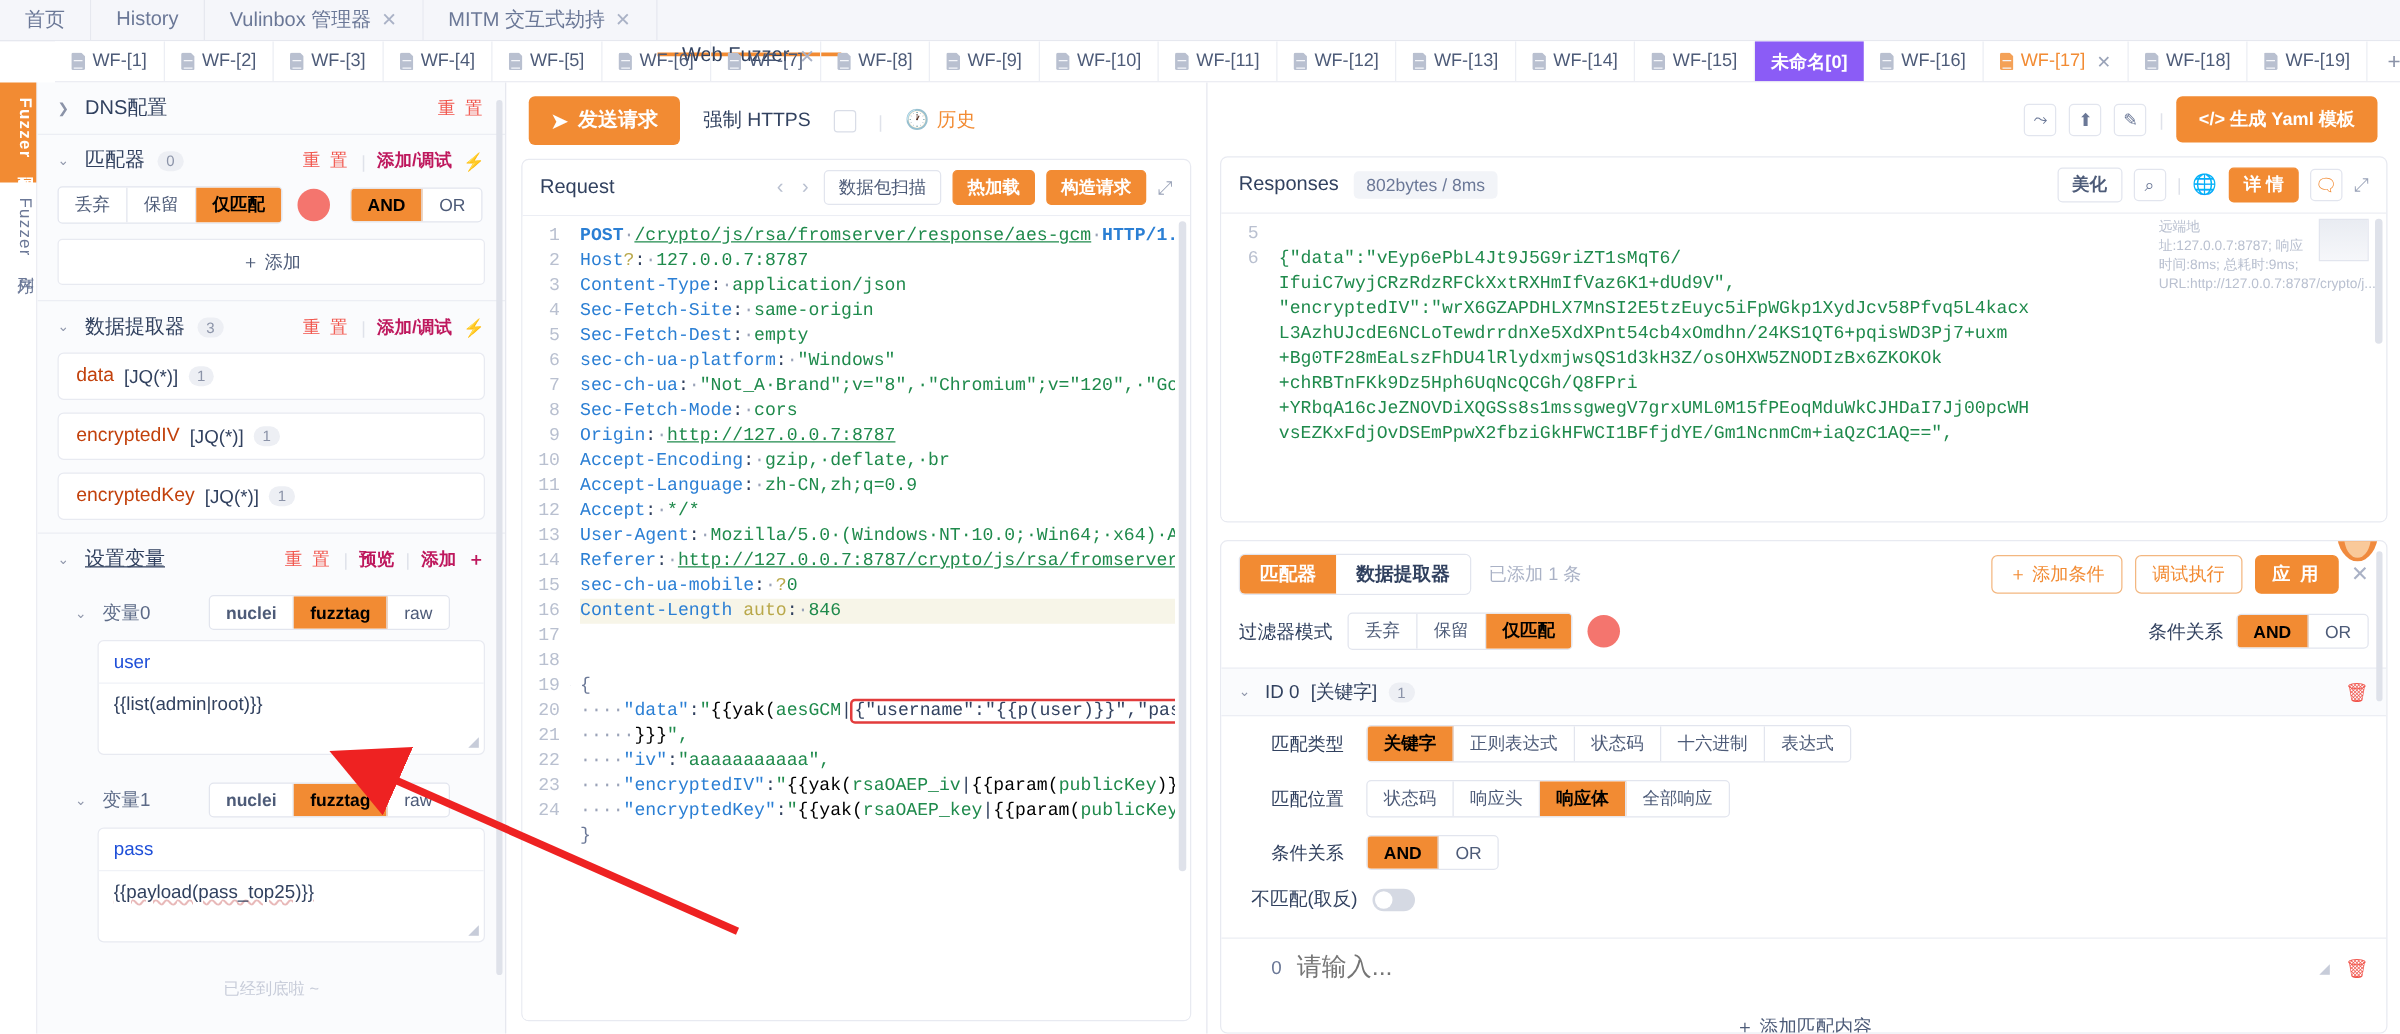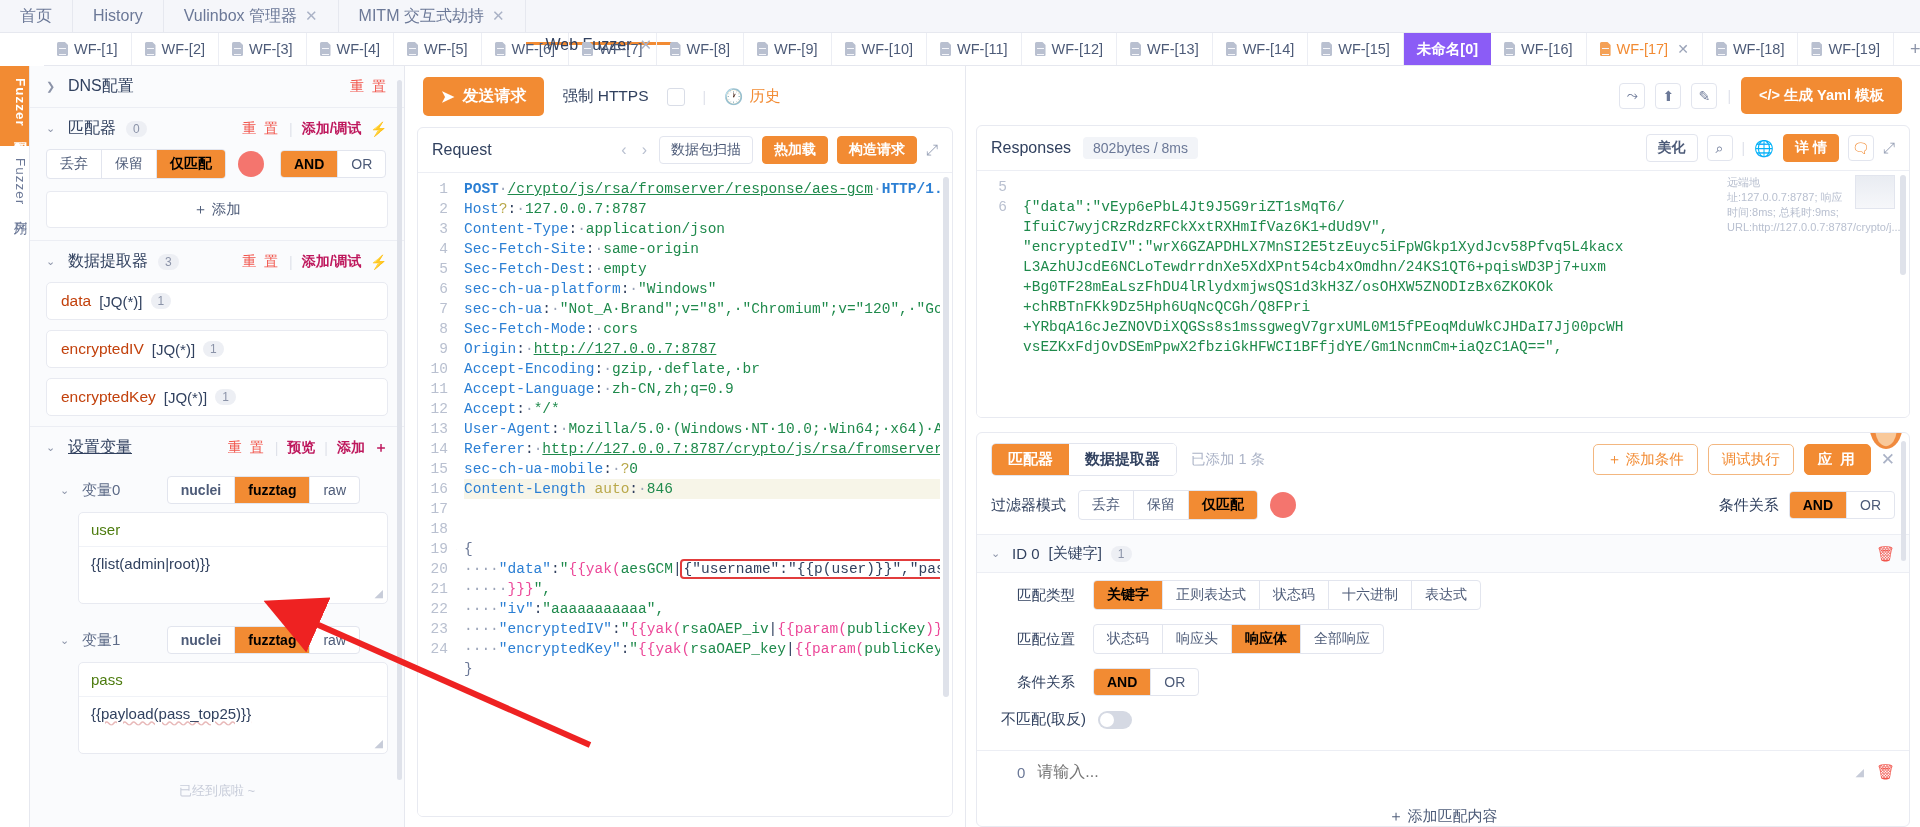--- a/index.html
+++ b/index.html
@@ -72,21 +72,21 @@
             font-size:14.5px; cursor:pointer;}
   .extr { margin:0 16px 10px 16px; border:1px solid #e8eaf1; border-radius:5px;
           background:#fff; padding:9px 14px; display:flex; align-items:center; gap:8px;
           cursor:pointer;}
   .extr .nm { color:#c2410c; font-size:15.5px;}
   .extr .jq { color:#31415f; font-size:15px;}
   .varhead { display:flex; align-items:center; gap:10px; padding:8px 16px 8px 30px;}
   .varname { font-size:15px; color:#5c6a87; }
   .varbox { margin:0 16px 14px 48px; border:1px solid #e8eaf1; border-radius:5px;
             background:#fff; }
-  .varbox .k { padding:8px 12px; border-bottom:1px solid #f0f2f7; font-size:15px; color:#4d7c0f;}
+  .varbox .k { padding:8px 12px; border-bottom:1px solid #f0f2f7; font-size:15px; color:#1d4ed8;}
   .varbox .v { padding:8px 12px; font-size:15px; color:#31415f; position:relative; min-height:56px;}
   .resz { position:absolute; right:4px; bottom:3px; color:#c7ccd9; font-size:11px; }
   .cfg-foot { text-align:center; color:#c7ccd9; font-size:13px; padding:14px 0; }
   .cfg-sb { position:absolute; right:2px; top:14px; width:5px; height:700px;
             background:#dfe2ea; border-radius:3px; }
   .u { text-decoration:underline; }
   
   .mid { flex:1; min-width:0; background:#fff; display:flex; flex-direction:column; }
   .mid-top { display:flex; align-items:center; gap:18px; padding:11px 18px; }
   .btn-send { background:#f28b33; color:#fff; font-weight:bold; font-size:16px;
@@ -107,21 +107,21 @@
   .pill.on { background:#f28b33; color:#fff; border-color:#f28b33; font-weight:bold;}
   .expand { color:#9aa3b8; font-size:15px; cursor:pointer; }
   
   .code { flex:1; overflow:hidden; display:flex; font-family:"Liberation Mono", monospace;
           font-size:14.5px; line-height:20px; background:#fff; position:relative;}
   .gutter { width:38px; text-align:right; padding:6px 8px 0 0; color:#b9c0d0;
             background:#fff; user-select:none; flex:none;}
   .codetext { flex:1; padding:6px 0 0 8px; white-space:pre; overflow:hidden; position:relative;}
   .tk-key{color:#2b7fd4;} .tk-val{color:#1f8a4c;} .tk-str{color:#1f8a4c;}
   .tk-meth{color:#2b7fd4; font-weight:bold;font-family:Liberation Mono, monospace;} .tk-url{color:#1f8a4c; text-decoration:underline;}
-  .tk-dim{color:#9aa3b8;} .tk-tag{color:#ec4899;} .tk-brace{color:#6b7897;}
+  .tk-dim{color:#9aa3b8;} .tk-tag{color:#000000;} .tk-brace{color:#6b7897;}
   .tk-plain{color:#31415f;} .tk-auto{color:#b9a84a;}
   .hl { outline:2px solid #e23c3c; border-radius:2px; }
   .hl-line { background:#f7f5e8; }
   .fold { position:absolute; left:-13px; color:#8b93a8; font-size:10px;}
   .mid-sb { width:6px; background:#dfe2ea; border-radius:3px; margin:4px 3px; height:520px;}
   
   .right { width:955px; background:#fff; border-left:1px solid #e6e8ef;
            display:flex; flex-direction:column;}
   .rsp-card { margin:0 10px; border:1px solid #e8eaf1; border-radius:6px;
               display:flex; flex-direction:column; overflow:hidden; height:293px;}
@@ -156,21 +156,21 @@
            background:#fafbfd; border-top:1px solid #eceef4; border-bottom:1px solid #eceef4;}
   .trash { margin-left:auto; color:#f1554c; font-size:15px; cursor:pointer;}
   .frow { display:flex; align-items:center; gap:12px; padding:7px 14px 7px 40px;}
   .flab { width:64px; font-size:14.5px; color:#31415f; text-align:left;}
   .toggle { width:34px; height:18px; border-radius:10px; background:#d5d9e3; position:relative;}
   .toggle::after{content:""; position:absolute; left:2px; top:2px; width:14px; height:14px;
                  border-radius:50%; background:#fff;}
   .inrow { display:flex; align-items:center; gap:12px; padding:12px 14px 10px 40px;
            border-top:1px solid #eceef4;}
   .idx { color:#6b7897; font-size:15px;}
-  .inp { flex:1; border:none; outline:none; font-size:16px; color:#0c4a6e;
+  .inp { flex:1; border:none; outline:none; font-size:20px; color:#0c4a6e;
          font-family:"Liberation Sans", sans-serif; background:transparent;}
   .inp-resz { color:#c7ccd9; font-size:11px;}
   .addmatch { text-align:center; color:#4d5b78; font-size:15px; padding:16px; cursor:pointer;}
   
   .mascot { position:absolute; right:-6px; top:-46px; width:58px; height:70px; }
   
   .anno { position:absolute; left:0; top:0; width:1920px; height:827px;
           pointer-events:none; }
   .right-sb { position:absolute; right:3px; top:8px; width:5px; height:120px;
               background:#dfe2ea; border-radius:3px;}

